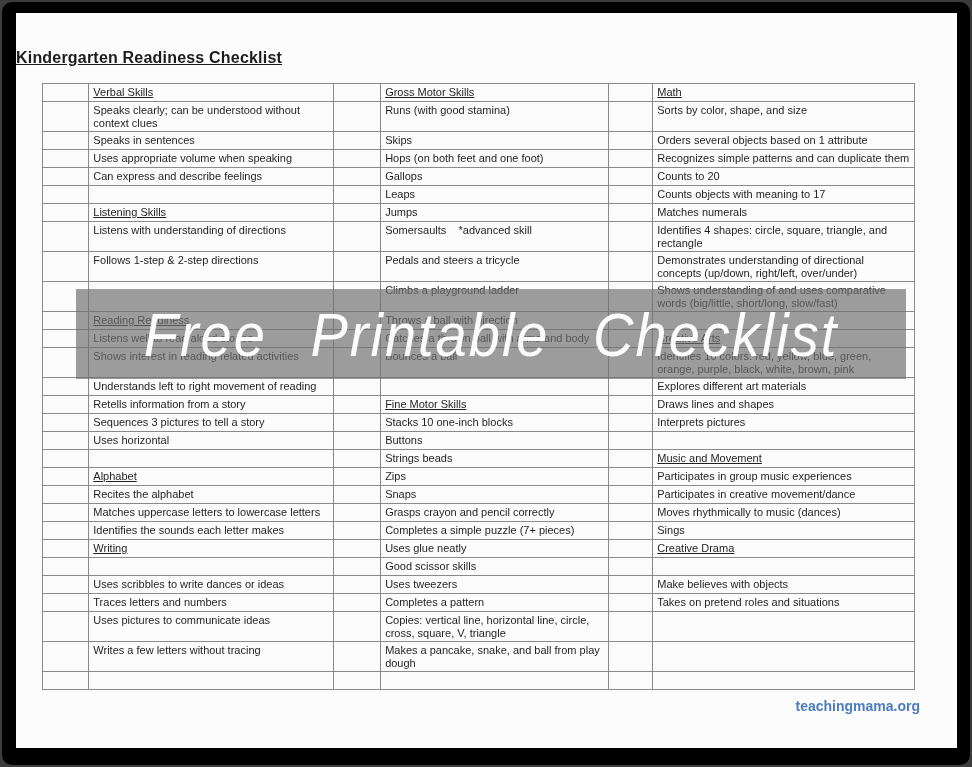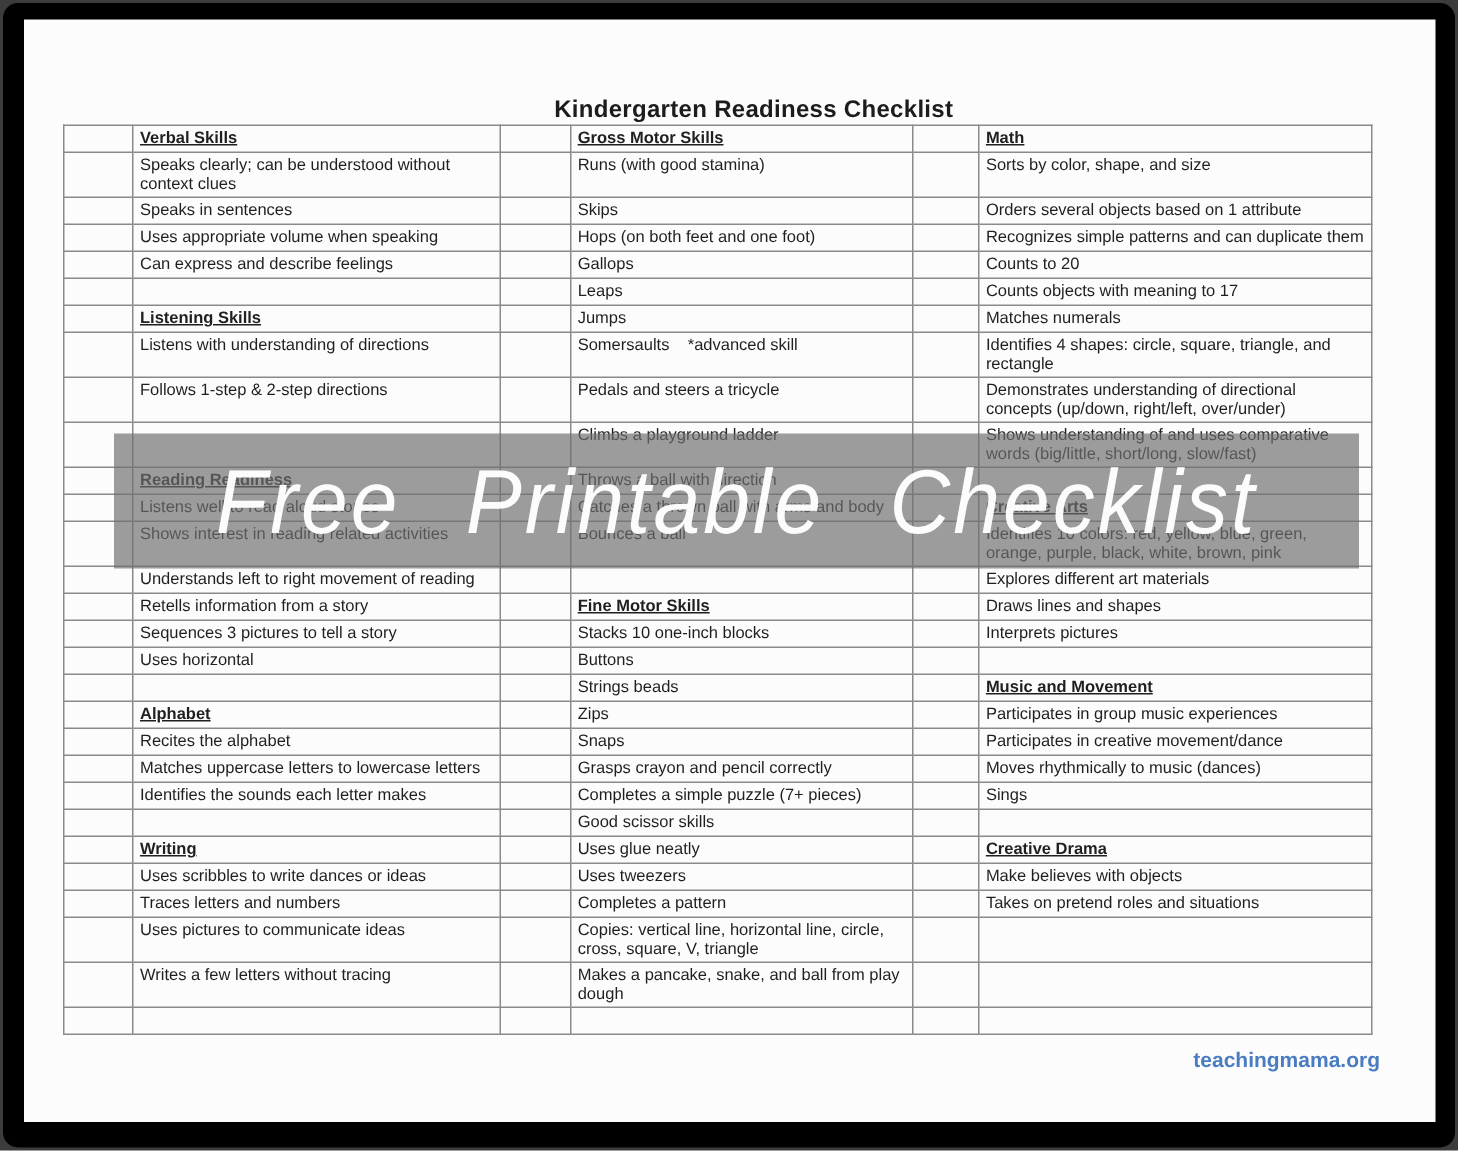--- a/index.html
+++ b/index.html
@@ -12,38 +12,38 @@
   .frame{
     position:absolute;left:2px;top:2px;right:2px;bottom:2px;
     background:#000;border-radius:10px;
   }
   .page{
     position:absolute;left:14px;top:11px;width:941px;height:735px;
     background:#fcfcfc;
   }
   .doc-title{
     position:absolute;left:0;top:36px;width:100%;
-    text-align:center;font-size:16px;font-weight:bold;
-    color:#1c1c1c;margin:16px;
+    text-align:left;font-size:16px;font-weight:bold;
+    text-decoration:underline;color:#1c1c1c;margin:0;
     letter-spacing:.2px;
   }
   table.checklist{
     position:absolute;left:26px;top:70px;width:873px;
     border-collapse:collapse;table-layout:fixed;
   }
   table.checklist td{
     border:1px solid #8a8a8a;
     vertical-align:top;
     font-size:11px;line-height:13px;color:#1f1f1f;
     padding:2px 4px 1px 4px;
     height:14px;
     overflow:hidden;
   }
   td.chk{padding:0;}
-  td.txt.hdr{font-weight:bold;text-decoration:underline;}
+  td.txt.hdr{font-weight:normal;text-decoration:underline;}
   .watermark-band{
     position:absolute;left:60px;top:276px;width:830px;height:90px;
     background:rgba(110,110,110,0.68);
     display:flex;align-items:center;justify-content:center;
     pointer-events:none;
   }
   .watermark-text{
     font-size:56px;font-style:italic;font-weight:normal;
     color:rgba(255,255,255,0.97);
     letter-spacing:2px;word-spacing:26px;white-space:nowrap;
@@ -244,33 +244,33 @@
           <tr>
             <td class="chk"></td>
             <td class="txt">Identifies the sounds each letter makes</td>
             <td class="chk"></td>
             <td class="txt">Completes a simple puzzle (7+ pieces)</td>
             <td class="chk"></td>
             <td class="txt">Sings</td>
           </tr>
           <tr>
             <td class="chk"></td>
+            <td class="txt hdr">Writing</td>
+            <td class="chk"></td>
+            <td class="txt">Uses glue neatly</td>
+            <td class="chk"></td>
+            <td class="txt hdr">Creative Drama</td>
+          </tr>
+          <tr>
+            <td class="chk"></td>
             <td class="txt"></td>
             <td class="chk"></td>
             <td class="txt">Good scissor skills</td>
             <td class="chk"></td>
             <td class="txt"></td>
-          </tr>
-          <tr>
-            <td class="chk"></td>
-            <td class="txt hdr">Writing</td>
-            <td class="chk"></td>
-            <td class="txt">Uses glue neatly</td>
-            <td class="chk"></td>
-            <td class="txt hdr">Creative Drama</td>
           </tr>
           <tr>
             <td class="chk"></td>
             <td class="txt">Uses scribbles to write dances or ideas</td>
             <td class="chk"></td>
             <td class="txt">Uses tweezers</td>
             <td class="chk"></td>
             <td class="txt">Make believes with objects</td>
           </tr>
           <tr>

